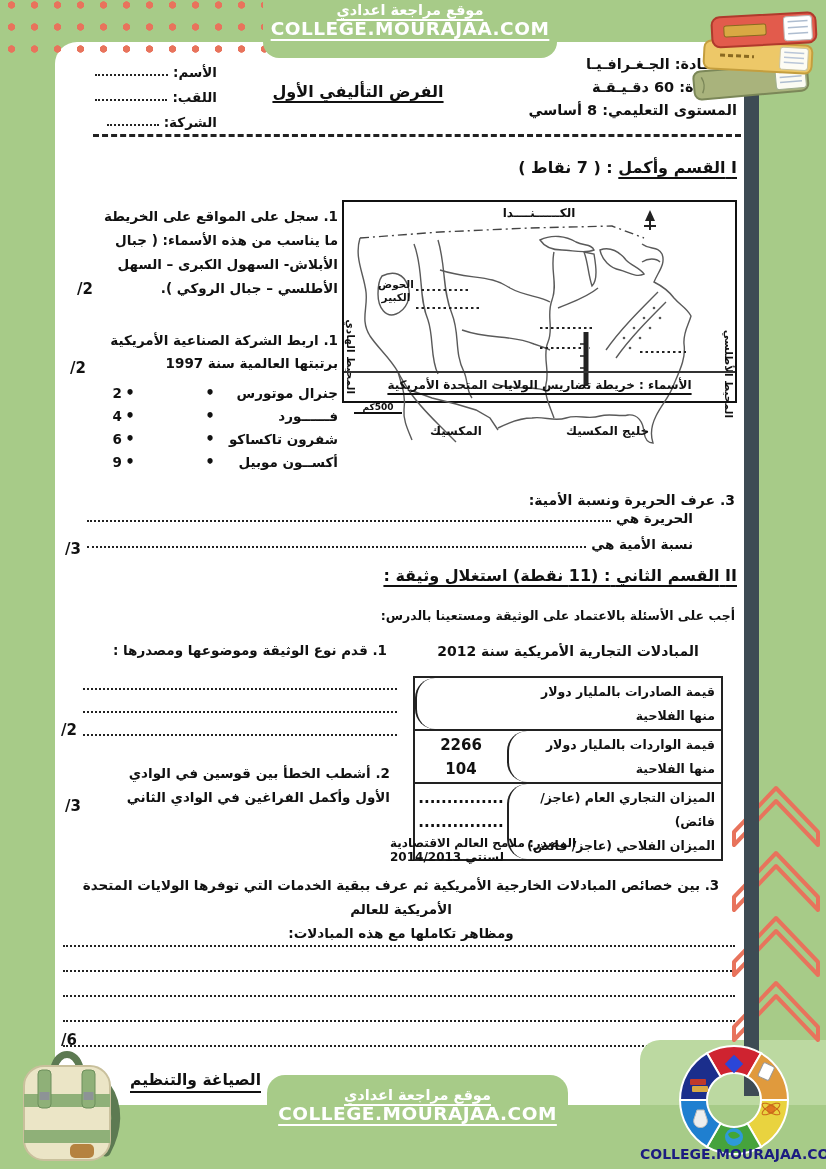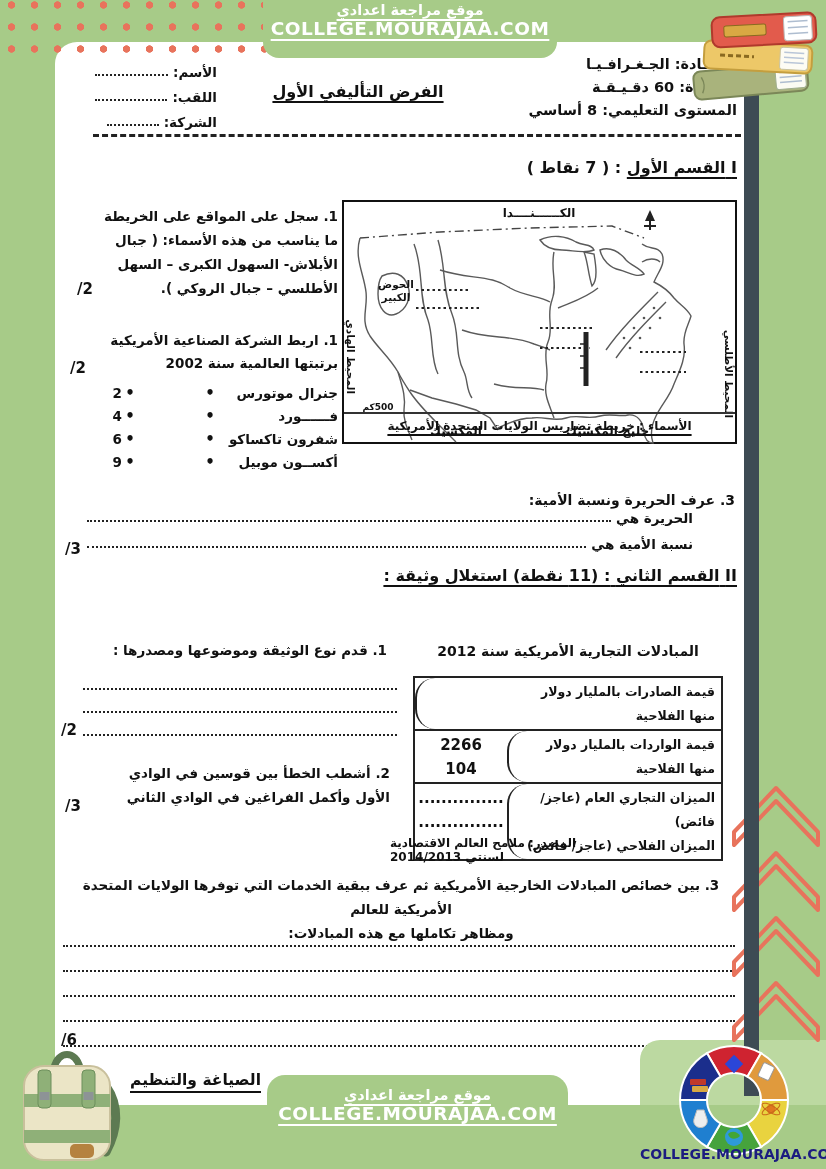--- a/index.html
+++ b/index.html
@@ -50,21 +50,21 @@
   .p2q1 { top:600px; right:358px; width:300px; font-size:13.5px; }
   .ansline { position:absolute; border-bottom:2.5px dotted #222; }
   .a1 { top:646px; left:28px; width:314px; } .a2 { top:669px; left:28px; width:314px; } .a3 { top:692px; left:28px; width:314px; }
   .p2q2 { top:719px; right:355px; width:296px; font-size:13.5px; line-height:24px; }
   .p2q3 { top:831px; left:12px; right:10px; text-align:center; font-size:13.5px; line-height:24px; }
   .b1 { top:903px; } .b2 { top:928px; } .b3 { top:953px; } .b4 { top:978px; } .b5 { top:1003px; }
   .wide { left:8px; width:672px; }
   .stamp { position:absolute; left:75px; top:1007px; font-size:15.5px; font-weight:bold; direction:rtl; border-bottom:2.5px solid #111; padding-bottom:2px;margin-top:22px; }
 
   
-  #map { position:absolute; left:287px; top:158px; width:395px; height:244px; border:2px solid #111; background:#fff; }
+  #map { position:absolute; left:287px; top:158px; width:395px; height:203px; border:2px solid #111; background:#fff; }
   .mapsvg { position:absolute; left:0; top:0; }
   .map-caption { position:absolute; left:0; right:0; bottom:0; height:30px; border-top:2px solid #333; text-align:center; direction:rtl; font-size:12px; font-weight:bold; padding-top:5px; }
   .maplbl { position:absolute; font-weight:bold; direction:rtl; color:#111; }
   .canada { top:4px; left:95px; width:200px; text-align:center; font-size:12px; }
   .basin { top:76px; left:26px; width:52px; text-align:center; font-size:10.5px; line-height:13px; }
   .pacific { left:13px; top:104px; width:88px; font-size:10.5px; transform:rotate(90deg); transform-origin:left top; white-space:nowrap; }
   .atlantic { left:391px; top:116px; width:100px; font-size:10.5px; transform:rotate(90deg); transform-origin:left top; white-space:nowrap; }
   .mexico { top:222px; left:86px; font-size:12px; }
   .gulf { top:222px; left:222px; font-size:12px; }
   .mscale { position:absolute; left:10px; top:200px; width:48px; font-size:9px; font-weight:bold; border-bottom:2px solid #111; text-align:center; direction:rtl; }
@@ -113,33 +113,33 @@
       </div>
       <div class="srow">
         <span>الشركة:</span>
         <span class="dotfill short"></span>
       </div>
     </div>
 
     <div class="dashsep"></div>
 
     <div class="sec-head p1">
-      <span class="u"><span>I</span> <span>القسم الأول</span></span>
+      <span class="u"><span>I</span> <span>القسم وأكمل</span></span>
       <span>: ( 7 نقاط )</span>
     </div>
 
     <div class="q q1">
       <span>1.</span>
       <span>سجل على المواقع على الخريطة ما يناسب من هذه الأسماء: ( جبال الأبلاش- السهول الكبرى – السهل الأطلسي – جبال الروكي ).</span>
     </div>
     <div class="mark m-q1">/2</div>
 
     <div class="q q2h">
       <span>1.</span>
-      <span>اربط الشركة الصناعية الأمريكية برتبتها العالمية سنة 2002</span>
+      <span>اربط الشركة الصناعية الأمريكية برتبتها العالمية سنة 1997</span>
     </div>
     <div class="mark m-q2">/2</div>
     <div class="match">
       <div class="mrow">
         <span class="mcompany">جنرال موتورس</span>
         <span class="mdot"></span>
           <span class="msp"></span>
         <span class="mdot"></span>
         <span class="mrank">2</span>
       </div>
@@ -240,20 +240,21 @@
     </div>
     <div class="q3line l2">
       <span>نسبة الأمية هي</span>
       <span class="dotfill"></span>
     </div>
     <div class="mark m-q3">/3</div>
 
     <div class="sec-head p2">
       <span class="u"><span>II</span> <span>القسم الثاني</span> <span>: (11 نقطة) استغلال وثيقة :</span></span>
     </div>
+    <div class="p2instr">أجب على الأسئلة بالاعتماد على الوثيقة ومستعينا بالدرس:</div>
 
     <div class="tbl-title">المبادلات التجارية الأمريكية سنة 2012</div>
     <div class="tbl">
       <div class="tgroup">
         <div class="tlabels">
           <div>قيمة الصادرات بالمليار دولار</div>
           <div>منها الفلاحية</div>
         </div>
       </div>
       <div class="tgroup">

